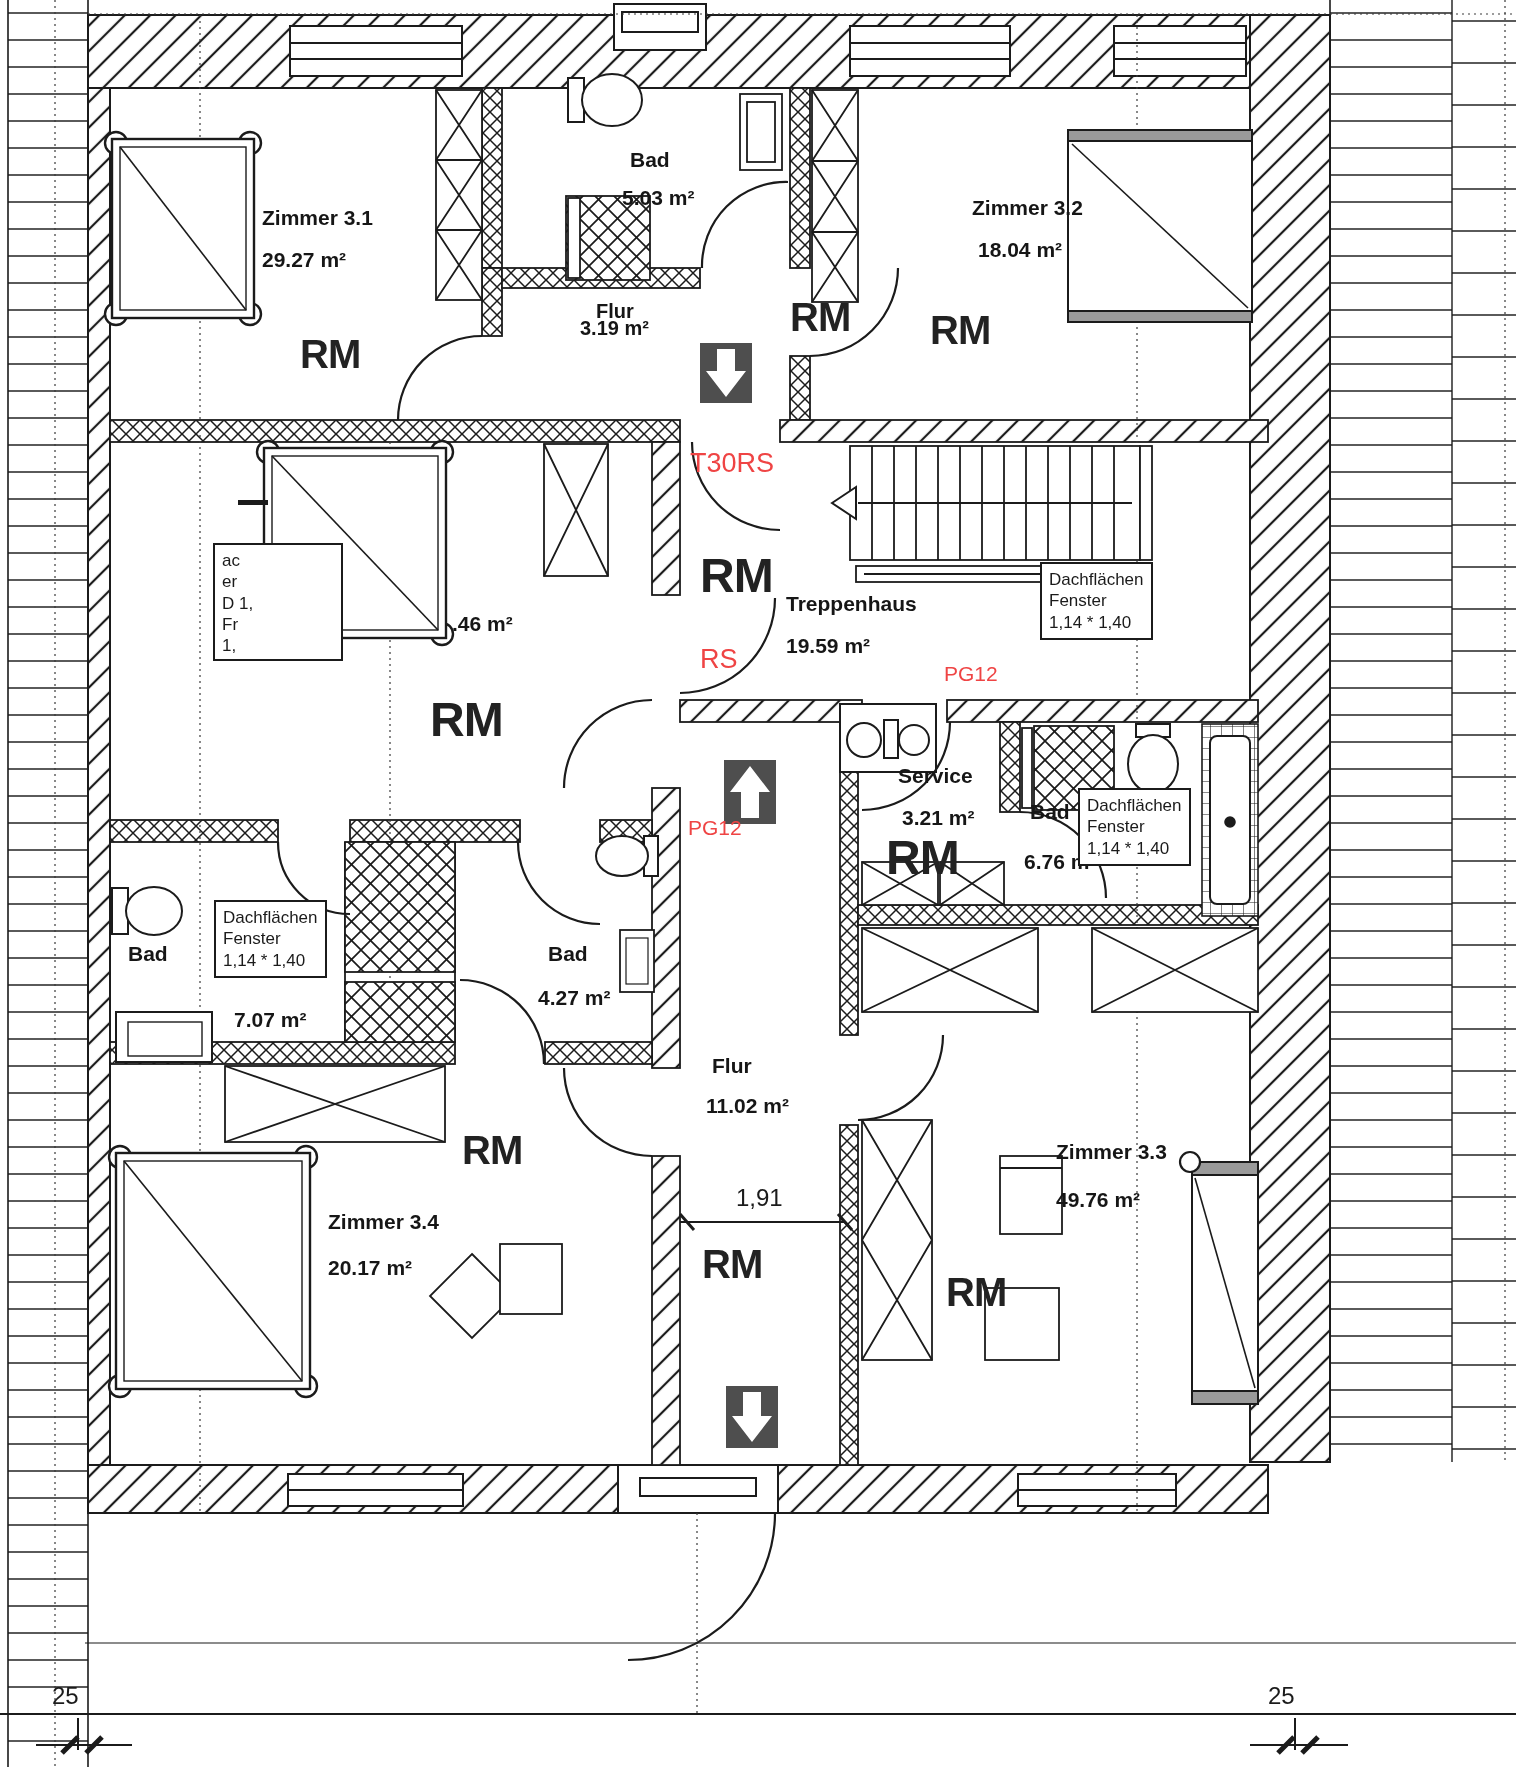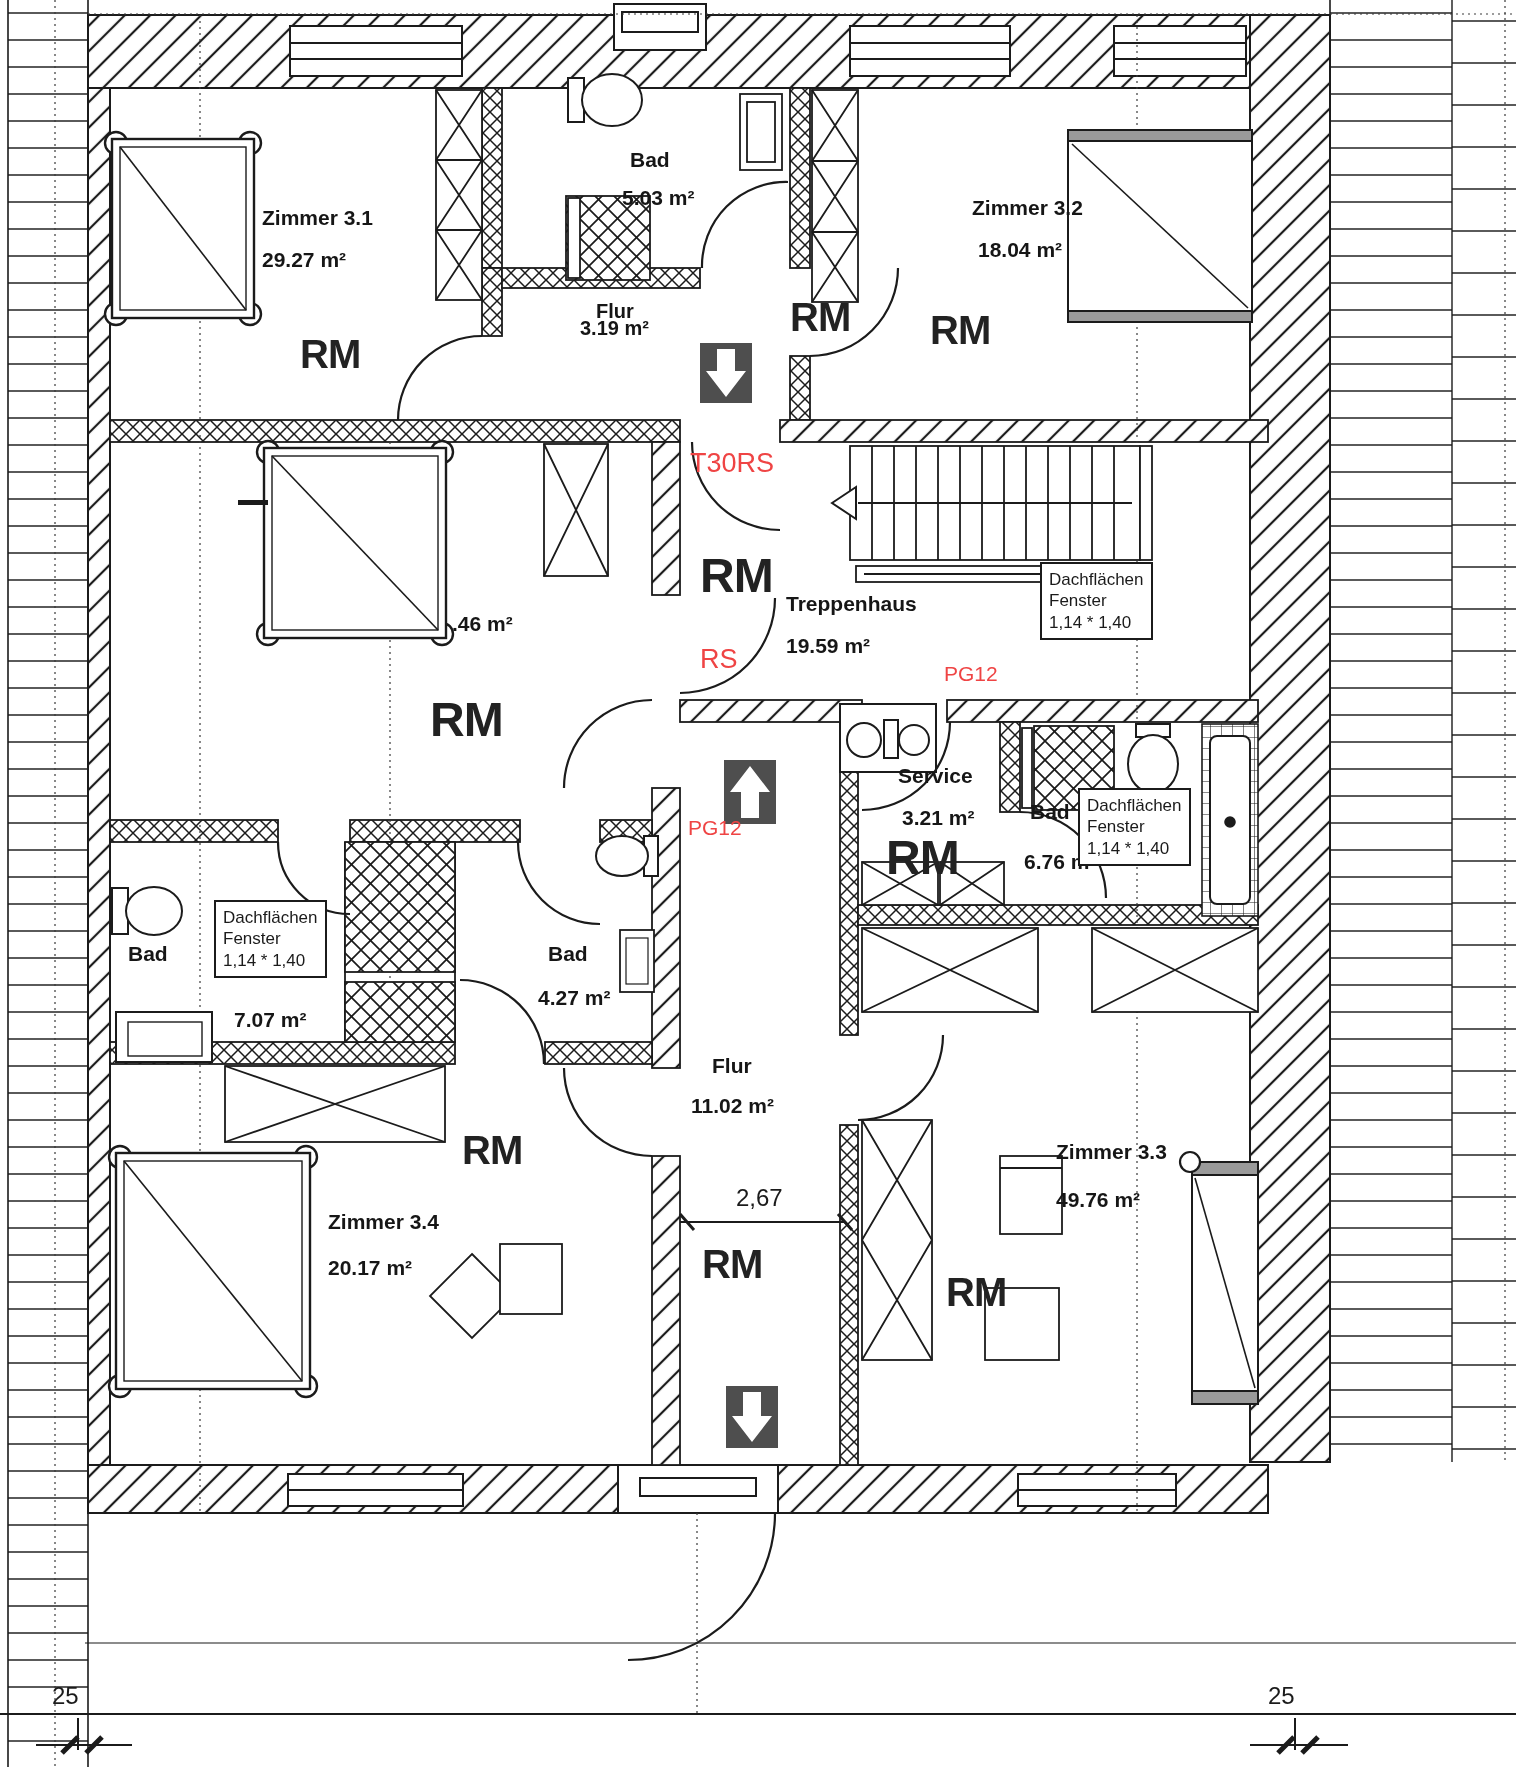--- a/index.html
+++ b/index.html
@@ -346,20 +346,27 @@
 <div class="lbl" style="left:622px;top:186px">5.03 m²</div>
 
 <div class="lbl sm" style="left:596px;top:300px">Flur</div>
 <div class="lbl sm" style="left:580px;top:317px">3.19 m²</div>
 <div class="rm" style="left:790px;top:295px">RM</div>
 <div class="rm" style="left:930px;top:308px">RM</div>
 
 <div class="lbl" style="left:972px;top:196px">Zimmer 3.2</div>
 <div class="lbl" style="left:978px;top:238px">18.04 m²</div>
 
+<div class="note partial" style="left:213px;top:543px;width:112px;height:104px">
+  <div>ac</div>
+  <div>er</div>
+  <div>D 1,</div>
+  <div>Fr</div>
+  <div>1,</div>
+</div>
 <div class="lbl" style="left:452px;top:612px">.46 m²</div>
 <div class="rm lg" style="left:430px;top:692px">RM</div>
 
 <div class="tag" style="left:690px;top:448px">T30RS</div>
 <div class="rm lg" style="left:700px;top:548px">RM</div>
 <div class="lbl" style="left:786px;top:592px">Treppenhaus</div>
 <div class="lbl" style="left:786px;top:634px">19.59 m²</div>
 <div class="tag sm" style="left:944px;top:662px">PG12</div>
 <div class="tag" style="left:700px;top:644px">RS</div>
 <div class="note" style="left:1040px;top:562px">
@@ -387,22 +394,22 @@
   <div>Dachflächen</div>
   <div>Fenster</div>
   <div>1,14 * 1,40</div>
 </div>
 <div class="lbl" style="left:234px;top:1008px">7.07 m²</div>
 
 <div class="lbl" style="left:548px;top:942px">Bad</div>
 <div class="lbl" style="left:538px;top:986px">4.27 m²</div>
 
 <div class="lbl" style="left:712px;top:1054px">Flur</div>
-<div class="lbl" style="left:691px;top:1094px">11.02 m²</div>
-<div class="dim" style="left:736px;top:1184px">2,67</div>
+<div class="lbl" style="left:706px;top:1094px">11.02 m²</div>
+<div class="dim" style="left:736px;top:1184px">1,91</div>
 <div class="rm" style="left:702px;top:1242px">RM</div>
 
 <div class="lbl" style="left:1056px;top:1140px">Zimmer 3.3</div>
 <div class="lbl" style="left:1056px;top:1188px">49.76 m²</div>
 <div class="rm" style="left:946px;top:1270px">RM</div>
 
 <div class="lbl" style="left:328px;top:1210px">Zimmer 3.4</div>
 <div class="lbl" style="left:328px;top:1256px">20.17 m²</div>
 <div class="rm" style="left:462px;top:1128px">RM</div>
 

